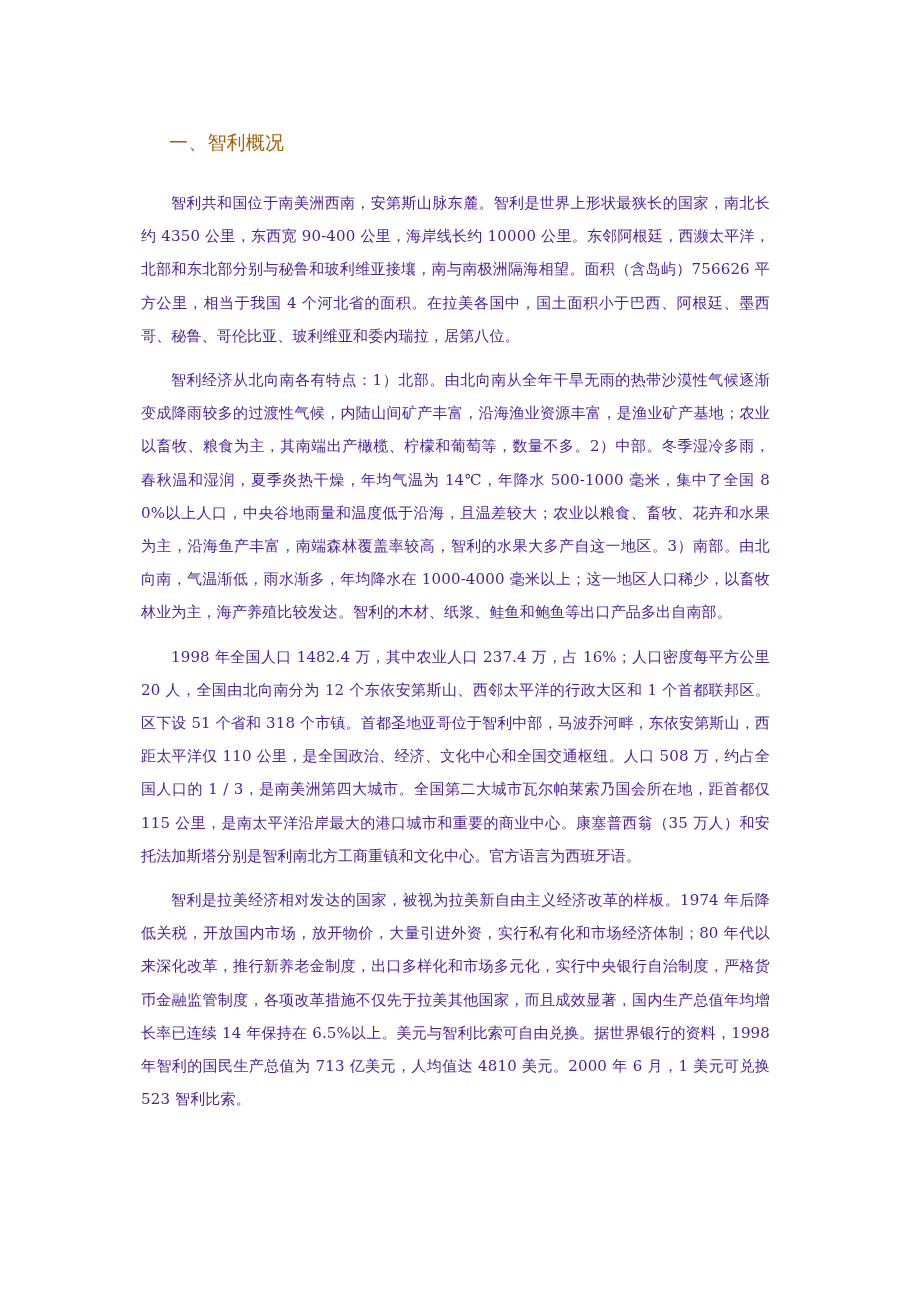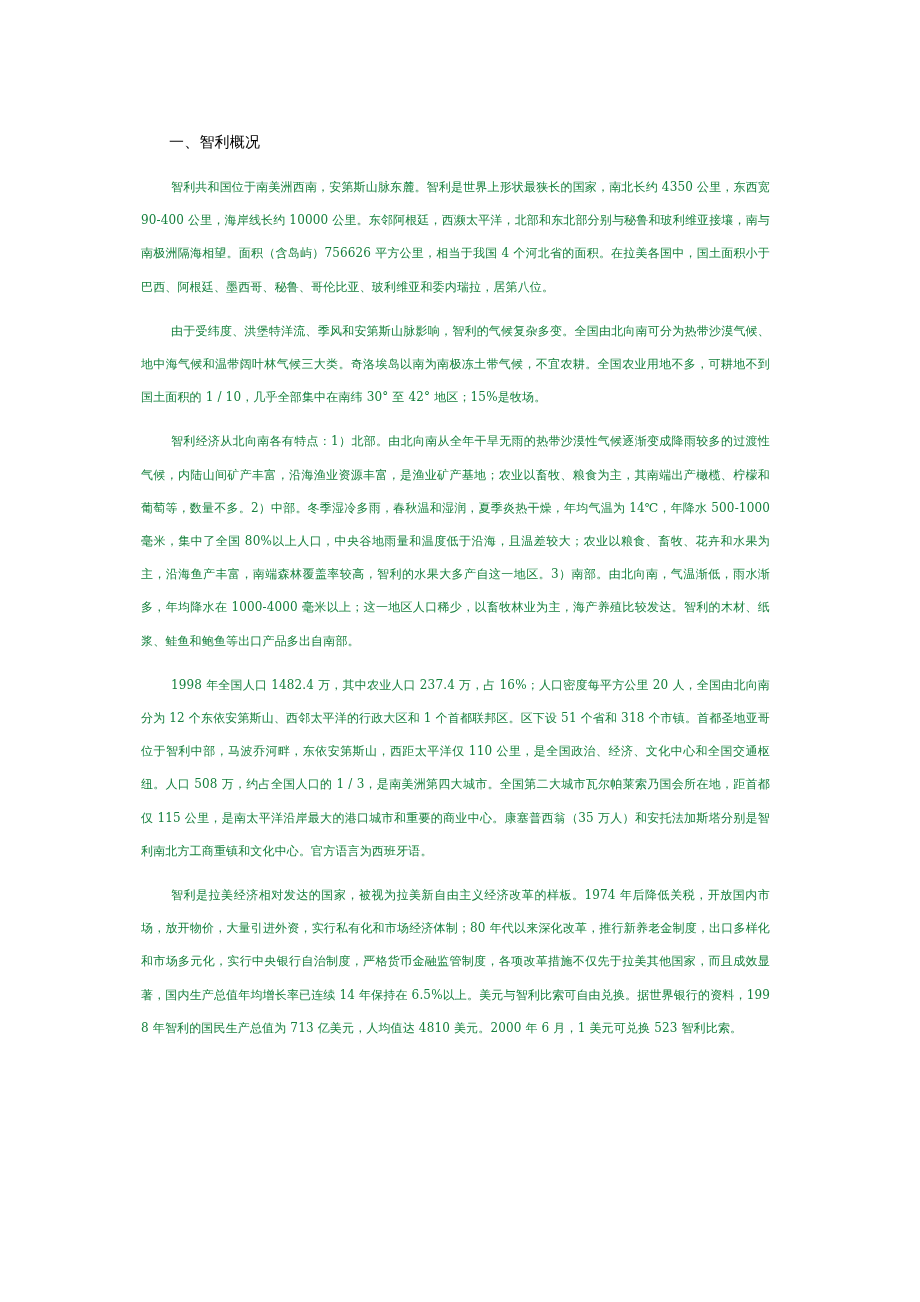--- a/index.html
+++ b/index.html
@@ -20,33 +20,33 @@
     overflow: hidden;
     box-sizing: border-box;
   }
   .doc-body {
     position: absolute;
     left: 141px;
     top: 126px;
     width: 645px;
   }
   .heading {
-    font-size: 15px;
+    font-size: 19px;
     line-height: 33px;
-    color: #000000;
+    color: #a16207;
     text-indent: 28px;
-    margin: 0 0 12px 0;
+    margin: 0 0 28px 0;
     letter-spacing: 0.2px;
     font-weight: normal;
     white-space: pre-wrap;
   }
   .para {
-    font-size: 12px;
+    font-size: 15px;
     line-height: 33.2px;
-    color: #15803d;
+    color: #4c1d95;
     text-indent: 30px;
     margin: 0 16px 11px 0;
     text-align: justify;
     text-justify: inter-character;
     letter-spacing: 0.15px;
     word-break: break-all;
     hyphens: none;
   }
   .para:last-child,
   .heading:last-child {
@@ -57,21 +57,20 @@
 <body>
 
 <div class="page">
   <div class="doc-body">
 
     <h2 class="heading">一、智利概况</h2>
 
     <p class="para">智利共和国位于南美洲西南，安第斯山脉东麓。智利是世界上形状最狭长的国家，南北长约 4350 公里，东西宽 90-400 公里，海岸线长约 10000 公里。东邻阿根廷，西濒太平洋，北部和东北部分别与秘鲁和玻利维亚接壤，南与南极洲隔海相望。面积（含岛屿）756626 平方公里，相当于我国 4 个河北省的面积。在拉美各国中，国土面积小于巴西、阿根廷、墨西哥、秘鲁、哥伦比亚、玻利维亚和委内瑞拉，居第八位。</p>
 
 
-    <p class="para">由于受纬度、洪堡特洋流、季风和安第斯山脉影响，智利的气候复杂多变。全国由北向南可分为热带沙漠气候、地中海气候和温带阔叶林气候三大类。奇洛埃岛以南为南极冻土带气候，不宜农耕。全国农业用地不多，可耕地不到国土面积的 1 / 10，几乎全部集中在南纬 30° 至 42° 地区；15%是牧场。</p>
 
     <p class="para">智利经济从北向南各有特点：1）北部。由北向南从全年干旱无雨的热带沙漠性气候逐渐变成降雨较多的过渡性气候，内陆山间矿产丰富，沿海渔业资源丰富，是渔业矿产基地；农业以畜牧、粮食为主，其南端出产橄榄、柠檬和葡萄等，数量不多。2）中部。冬季湿冷多雨，春秋温和湿润，夏季炎热干燥，年均气温为 14℃，年降水 500-1000 毫米，集中了全国 80%以上人口，中央谷地雨量和温度低于沿海，且温差较大；农业以粮食、畜牧、花卉和水果为主，沿海鱼产丰富，南端森林覆盖率较高，智利的水果大多产自这一地区。3）南部。由北向南，气温渐低，雨水渐多，年均降水在 1000-4000 毫米以上；这一地区人口稀少，以畜牧林业为主，海产养殖比较发达。智利的木材、纸浆、鲑鱼和鲍鱼等出口产品多出自南部。</p>
 
     <p class="para">1998 年全国人口 1482.4 万，其中农业人口 237.4 万，占 16%；人口密度每平方公里 20 人，全国由北向南分为 12 个东依安第斯山、西邻太平洋的行政大区和 1 个首都联邦区。区下设 51 个省和 318 个市镇。首都圣地亚哥位于智利中部，马波乔河畔，东依安第斯山，西距太平洋仅 110 公里，是全国政治、经济、文化中心和全国交通枢纽。人口 508 万，约占全国人口的 1 / 3，是南美洲第四大城市。全国第二大城市瓦尔帕莱索乃国会所在地，距首都仅 115 公里，是南太平洋沿岸最大的港口城市和重要的商业中心。康塞普西翁（35 万人）和安托法加斯塔分别是智利南北方工商重镇和文化中心。官方语言为西班牙语。</p>
 
     <p class="para">智利是拉美经济相对发达的国家，被视为拉美新自由主义经济改革的样板。1974 年后降低关税，开放国内市场，放开物价，大量引进外资，实行私有化和市场经济体制；80 年代以来深化改革，推行新养老金制度，出口多样化和市场多元化，实行中央银行自治制度，严格货币金融监管制度，各项改革措施不仅先于拉美其他国家，而且成效显著，国内生产总值年均增长率已连续 14 年保持在 6.5%以上。美元与智利比索可自由兑换。据世界银行的资料，1998 年智利的国民生产总值为 713 亿美元，人均值达 4810 美元。2000 年 6 月，1 美元可兑换 523 智利比索。</p>
 
   </div>
 </div>
 

